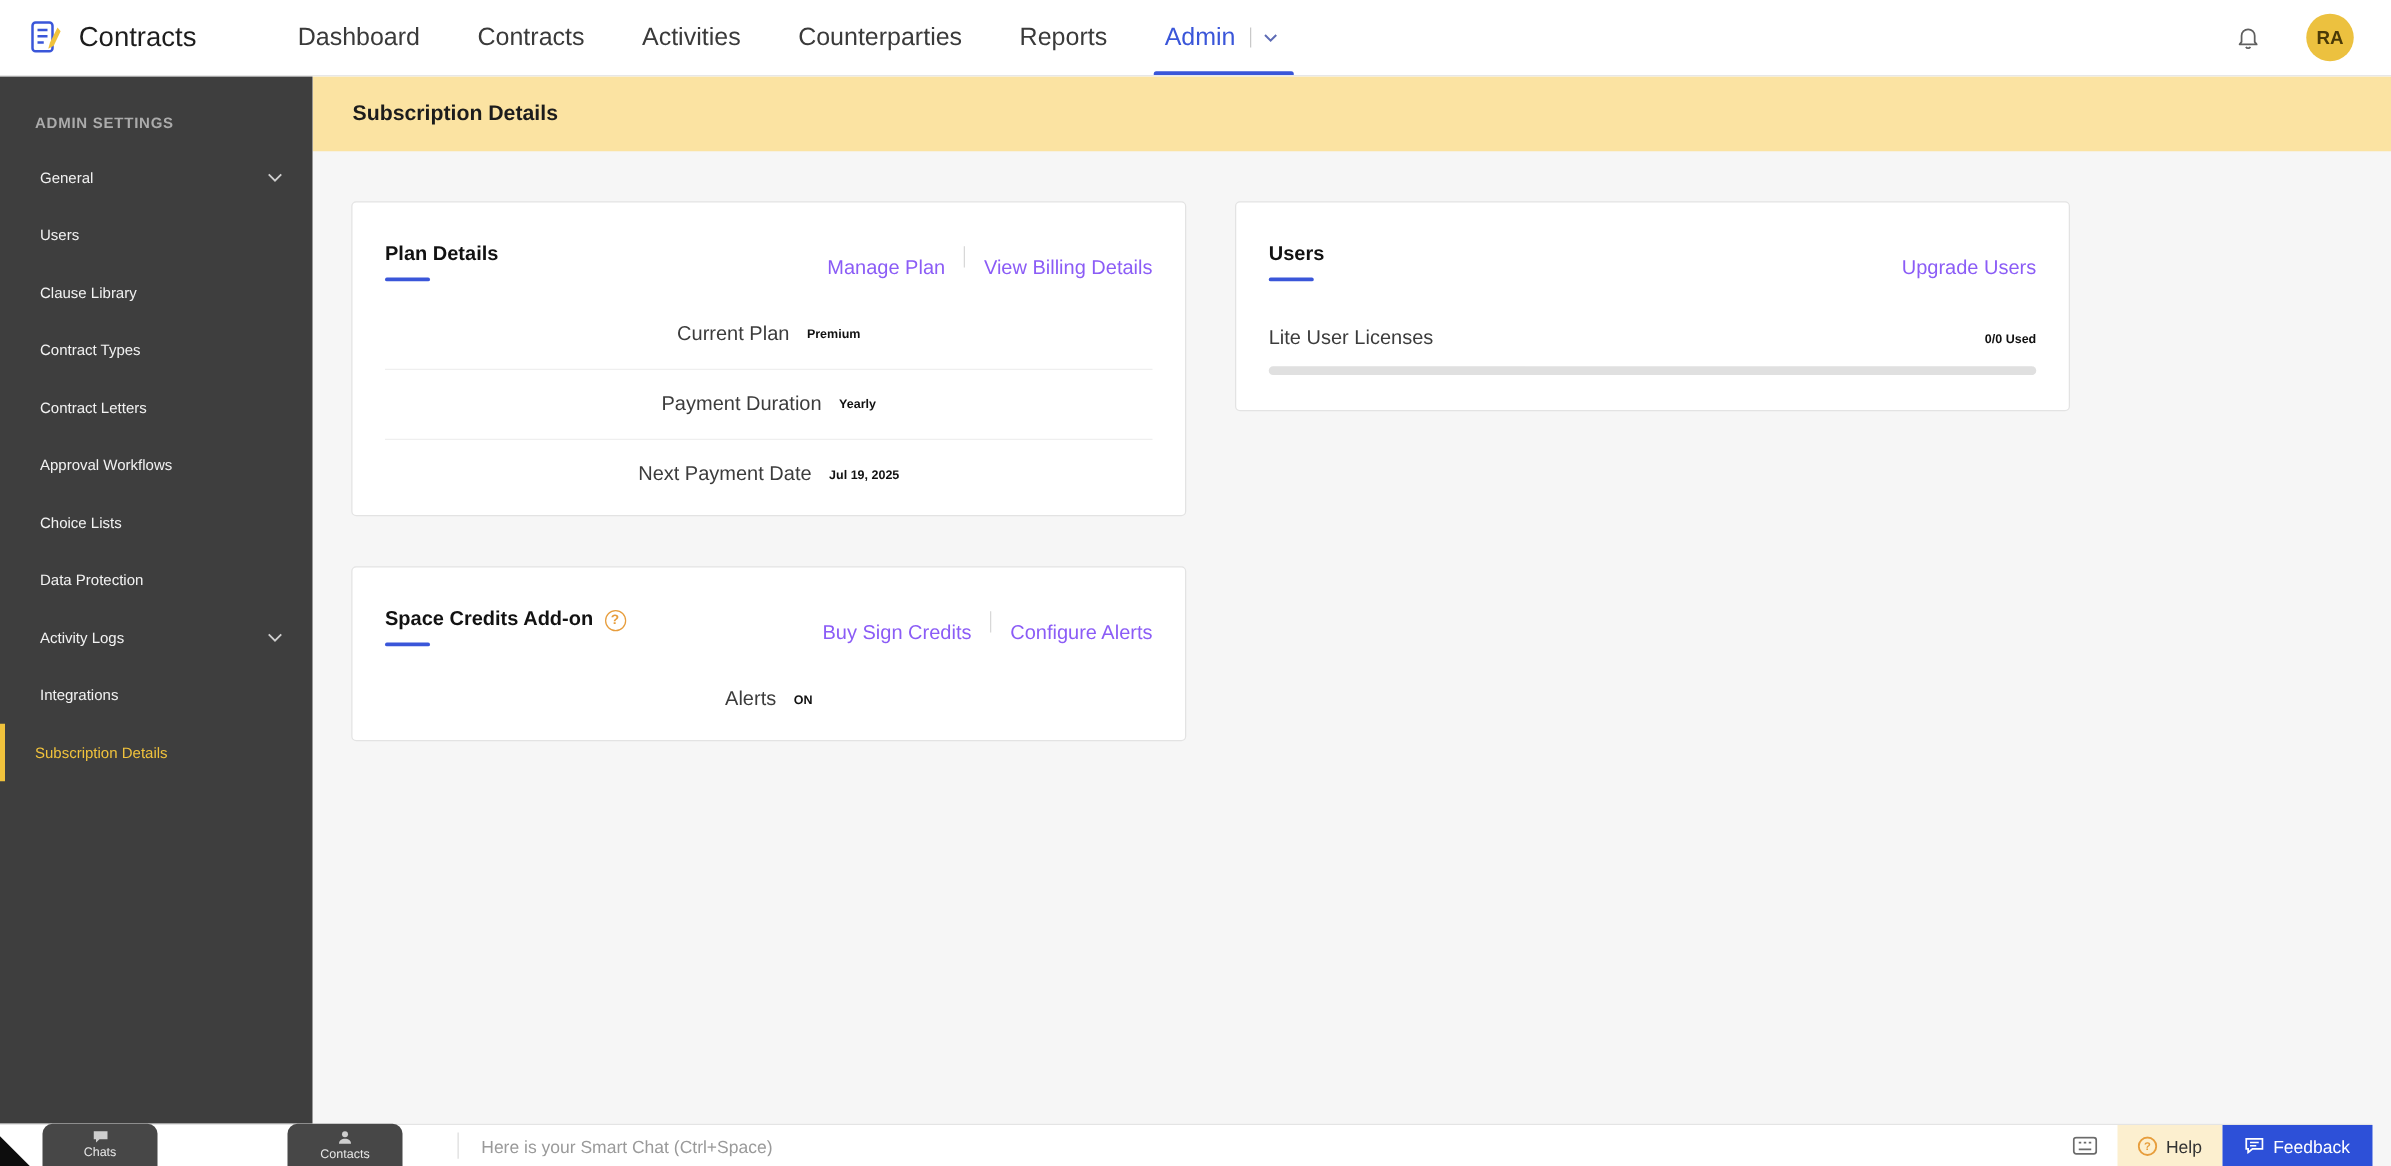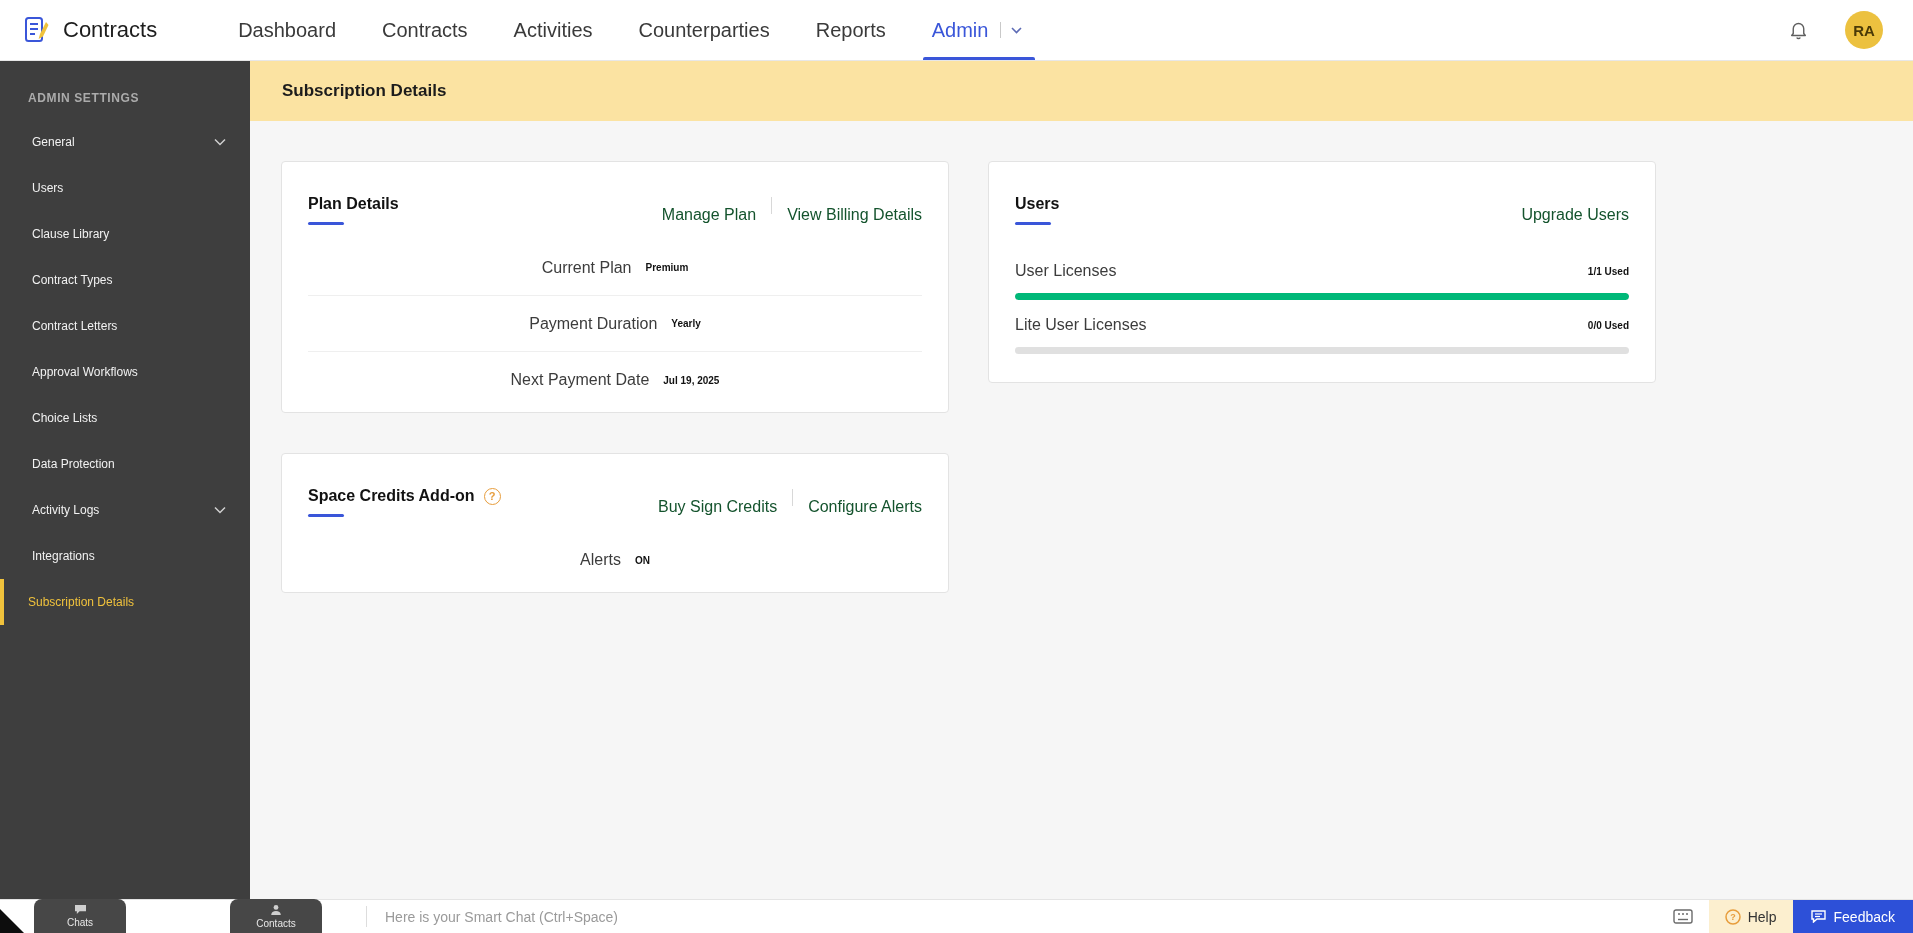--- a/index.html
+++ b/index.html
@@ -38,40 +38,40 @@
   .banner-title { font-size:17px; font-weight:bold; color:#1c1c1c; }
 
   .cards-row { display:flex; gap:39px; margin:40px 0 0 31px; align-items:flex-start; }
   .card { width:668px; background:#ffffff; border:1px solid #e3e3e3; border-radius:4px; }
   .card-head { display:flex; justify-content:space-between; align-items:center; padding:24px 26px 6px 26px; }
   .card-title-wrap { display:flex; align-items:center; gap:9px; }
   .card-title { font-size:16px; font-weight:bold; color:#121212; position:relative; padding-bottom:12px; }
   .card-title::after { content:''; position:absolute; left:0; bottom:0; width:36px; height:3px;
     background:#3a56d9; border-radius:2px; }
   .head-links { display:flex; align-items:center; padding-bottom:10px; }
-  .card-link { font-size:16px; color:#14532d; cursor:pointer; text-decoration:none;margin-top:20px; }
+  .card-link { font-size:16px; color:#8b5cf6; cursor:pointer; text-decoration:none;margin-top:20px; }
   .link-sep { width:1px; height:17px; background:#d8d8d8; margin:0 15px; }
   .q-icon { width:17px; height:17px; border:1.5px solid #e79d3c; border-radius:50%; color:#e79d3c;
     font-size:11px; font-weight:bold; display:flex; align-items:center; justify-content:center; margin-bottom:12px; }
 
   .card-body { padding:0 26px 4px 26px; }
   .kv-row { height:56px; display:flex; align-items:center; justify-content:center;
     border-bottom:1px solid #efefef;gap:14px; }
   .kv-row:last-child { border-bottom:none; }
   .kv-label { font-size:16px; color:#3c3c3c; }
   .kv-value { font-size:10px; font-weight:bold; color:#111111; }
 
   .usage-body { padding:6px 26px 28px 26px; }
   .usage-row { padding-top:16px; }
   .usage-top { display:flex; align-items:center; justify-content:space-between; }
   .bar-track { margin-top:13px; height:7px; background:#e0e0e0; border-radius:4px; overflow:hidden; }
   .bar-fill { height:100%; border-radius:4px; }
 
   
-  .footerbar { position:absolute; left:0; right:0; bottom:0; height:34px; background:#ffffff;
+  .footerbar { position:absolute; left:0; right:15px; bottom:0; height:34px; background:#ffffff;
     border-top:1px solid #e4e4e4; display:flex; align-items:stretch; z-index:40; }
   .chat-tabs { display:flex; align-items:flex-end; padding-left:34px; gap:104px; }
   .chat-tab { width:92px; height:34px; background:#474747; border-radius:8px 8px 0 0; display:flex;
     flex-direction:column; align-items:center; justify-content:center; gap:2px; cursor:pointer; }
   .chat-tab-label { font-size:10px; color:#e8e8e8; }
   .footer-divider { width:1px; background:#dddddd; margin:6px 0 6px 44px; }
   .smart-chat { flex:1; border:none; outline:none; font-size:14px; color:#333; padding:0 18px;
     font-family:"Liberation Sans", sans-serif; background:transparent; }
   .smart-chat::placeholder { color:#9a9a9a; }
   .footer-right { display:flex; align-items:stretch; }
@@ -207,29 +207,20 @@
         <div class="card-title-wrap">
           <span class="card-title">Users</span>
         </div>
         <div class="head-links">
           <a class="card-link">Upgrade Users</a>
         </div>
       </div>
       <div class="usage-body">
         <div class="usage-row">
           <div class="usage-top">
-            <span class="kv-label">User Licenses</span>
-            <span class="kv-value">1/1 Used</span>
-          </div>
-          <div class="bar-track">
-            <div class="bar-fill" style="width: 100%; background: rgb(0, 184, 120);"></div>
-          </div>
-        </div>
-        <div class="usage-row">
-          <div class="usage-top">
             <span class="kv-label">Lite User Licenses</span>
             <span class="kv-value">0/0 Used</span>
           </div>
           <div class="bar-track">
             <div class="bar-fill" style="width: 0%; background: rgb(0, 184, 120);"></div>
           </div>
         </div>
       </div>
     </section>
   </div>

